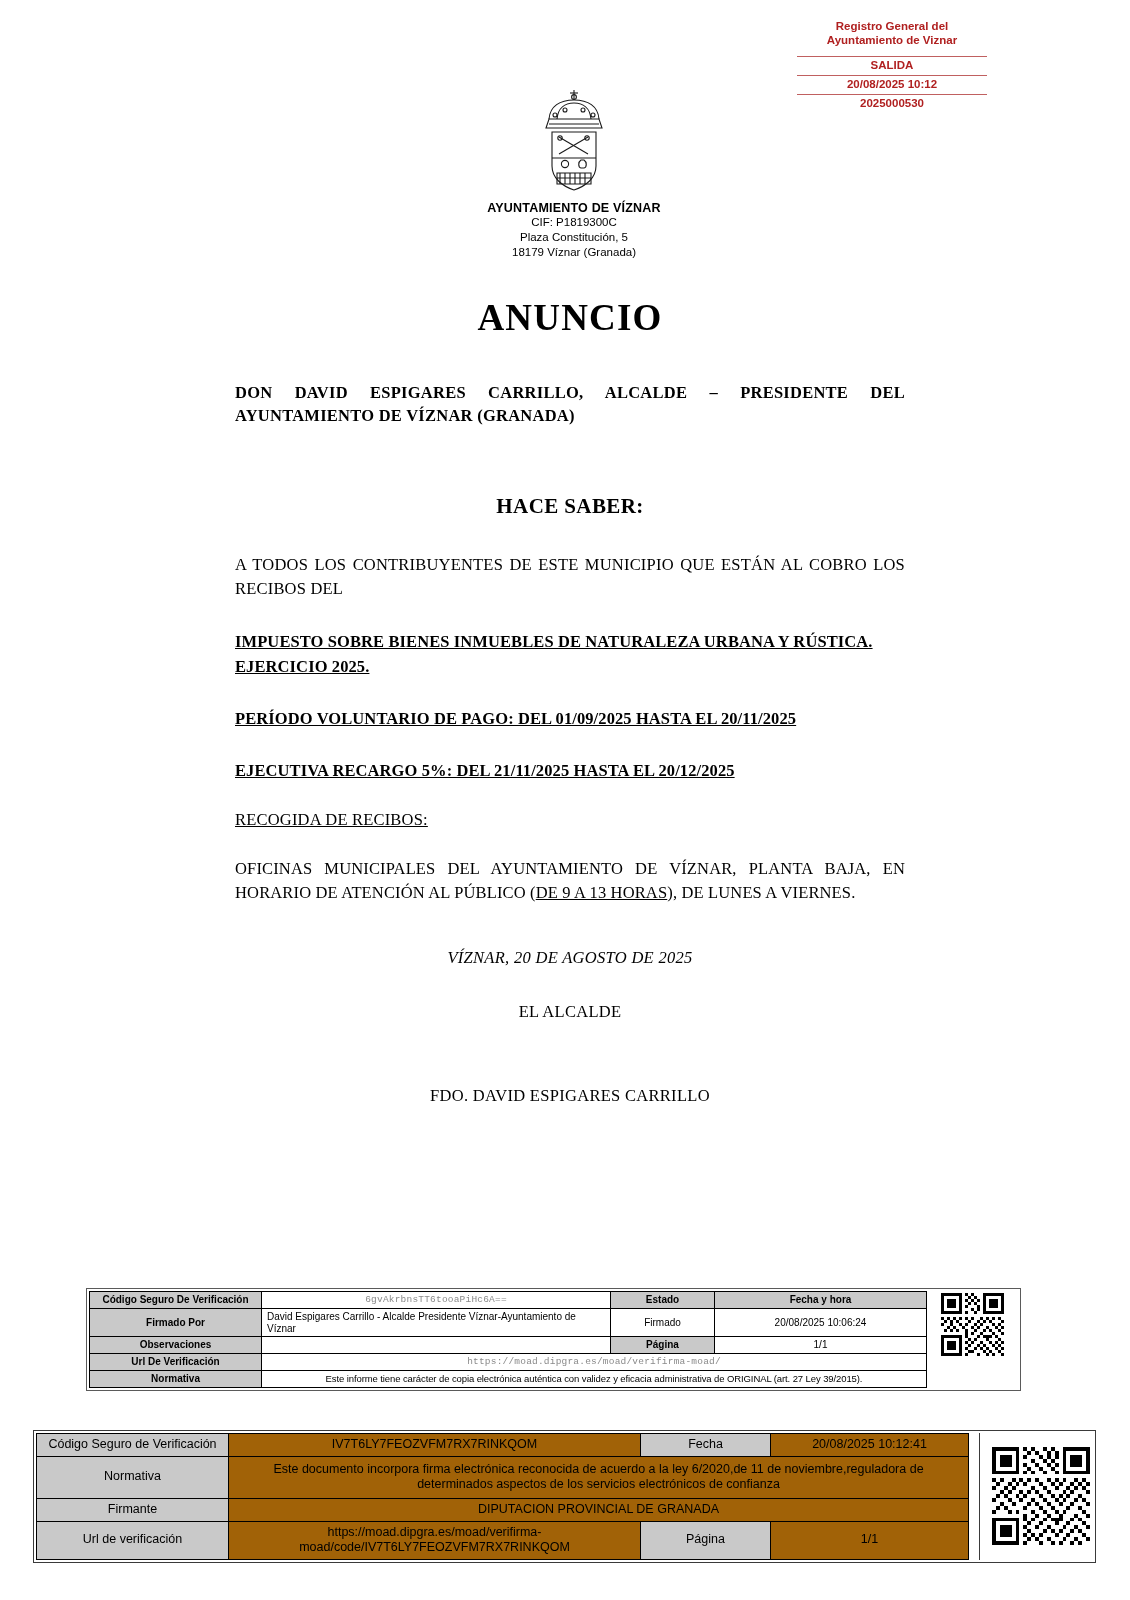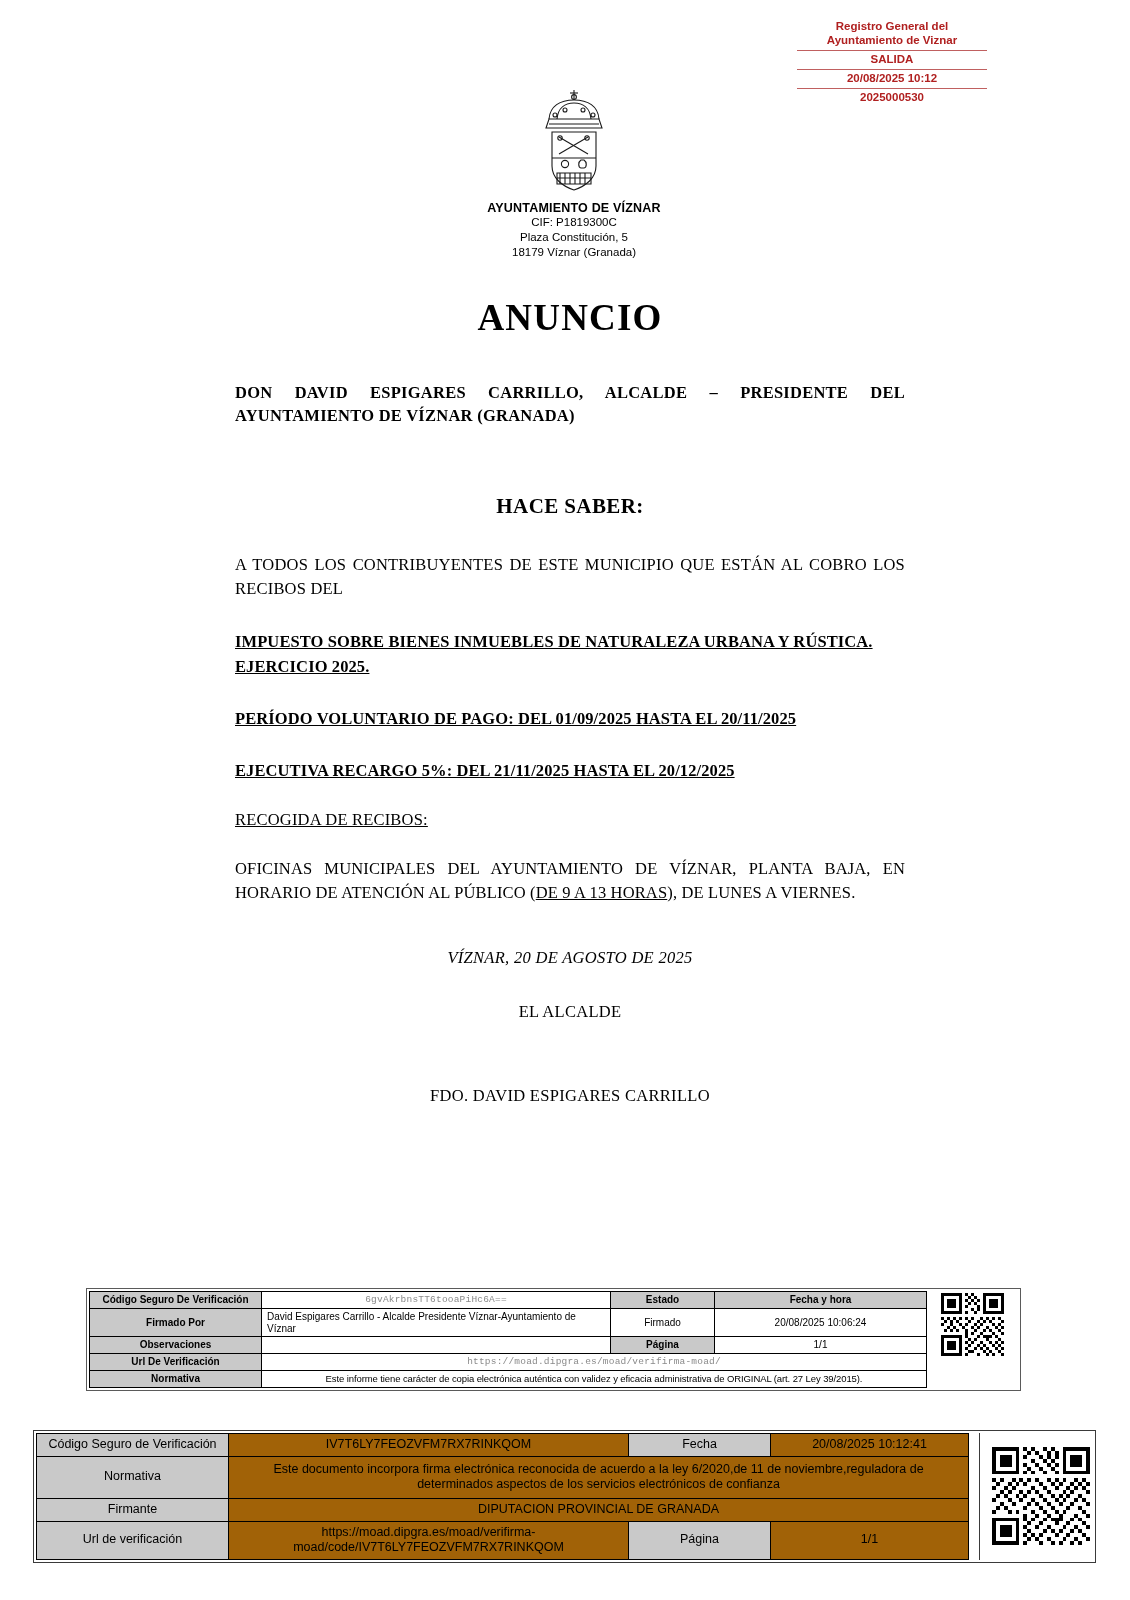--- a/index.html
+++ b/index.html
@@ -26,21 +26,21 @@
     font-size: 11.5px;
     font-weight: bold;
     text-align: center;
     line-height: 1.22;
   }
   .registro .rline {
     border-bottom: 1px solid #c06060;
     padding: 1px 0 3px 0;
   }
   .registro .rline:last-child { border-bottom: none; padding-bottom: 0; }
-  .registro .rtitle { padding-bottom: 3px; }
+  .registro .rtitle { padding-bottom: 9px; }
 
   
   .letterhead {
     position: absolute;
     top: 88px;
     left: 9px;
     width: 1130px;
     text-align: center;
   }
   .crest { margin: 0 auto; display: block; }
@@ -470,21 +470,21 @@
   </div>
 </div>
 
 <div class="vf2-wrap">
   <div class="vf2-box">
     <table class="vf2">
       <tbody>
           <tr>
         <td class="lbl">Código Seguro de Verificación</td>
         <td class="val">IV7T6LY7FEOZVFM7RX7RINKQOM</td>
-        <td class="lbl" style="width:142px">Fecha</td>
+        <td class="lbl" style="width:130px">Fecha</td>
         <td class="val" style="width:198px">20/08/2025 10:12:41</td>
       </tr>
       <tr>
         <td class="lbl">Normativa</td>
         <td class="val" colspan="3" style="padding:5px 22px">Este documento incorpora firma electrónica reconocida de acuerdo a la ley 6/2020,de 11 de noviembre,reguladora de determinados aspectos de los servicios electrónicos de confianza</td>
       </tr>
       <tr>
         <td class="lbl">Firmante</td>
         <td class="val" colspan="3">DIPUTACION PROVINCIAL DE GRANADA</td>
       </tr>

